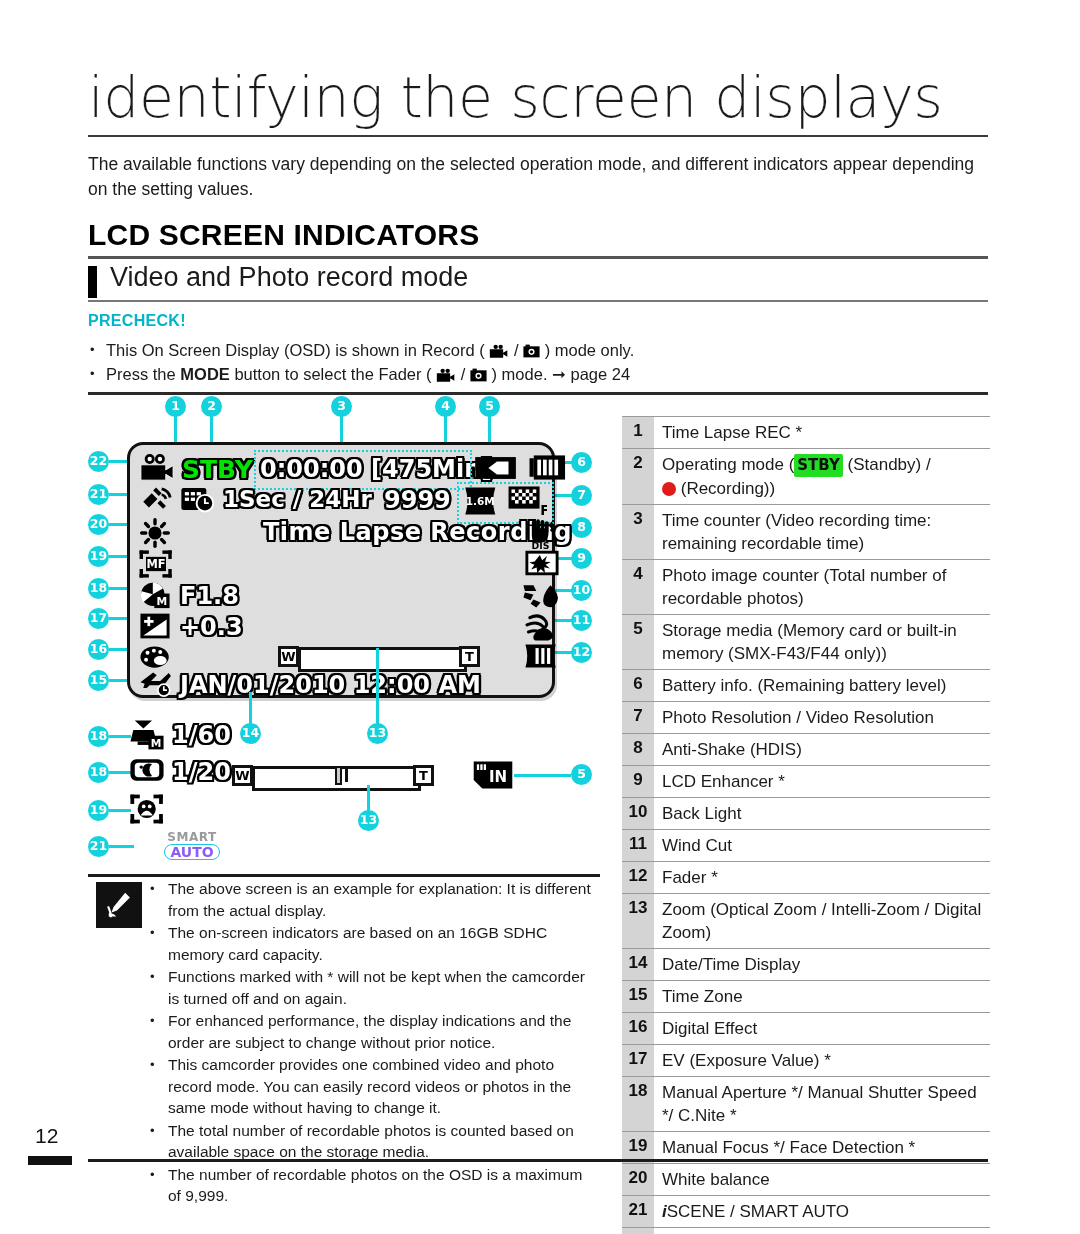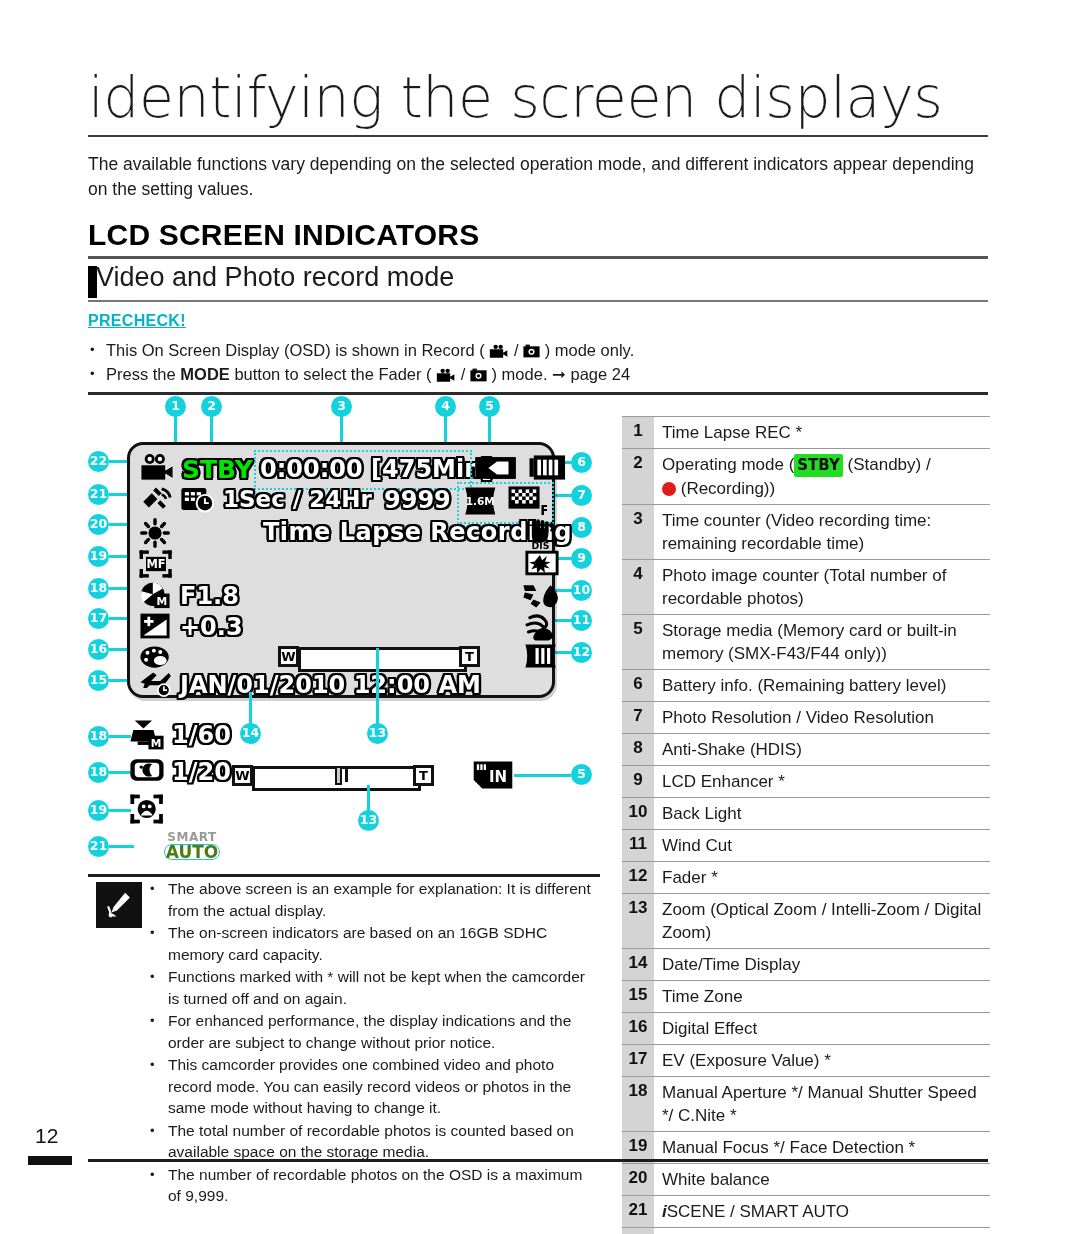--- a/index.html
+++ b/index.html
@@ -29,25 +29,25 @@
 
   .intro{position:absolute;left:88px;top:152px;width:895px;
     font-size:17.5px;line-height:25px;color:#1b1b1b;}
 
   .h2{position:absolute;left:88px;top:218px;width:900px;
     font-size:30px;font-weight:bold;letter-spacing:0.2px;color:#000;}
   .h2-rule{position:absolute;left:88px;top:256px;width:900px;height:3px;background:#555;}
 
   .h3wrap{position:absolute;left:88px;top:264px;width:900px;height:40px;}
   .h3bar{position:absolute;left:0;top:2px;width:9px;height:32px;background:#000;}
-  .h3{position:absolute;left:8px;top:-2px;font-size:27px;color:#1b1b1b;}
+  .h3{position:absolute;left:22px;top:-2px;font-size:27px;color:#1b1b1b;}
   .h3-rule{position:absolute;left:88px;top:300px;width:900px;height:2px;background:#777;}
 
   .precheck{position:absolute;left:88px;top:312px;font-size:16px;color:#00b5c9;
-    text-decoration:underline;font-weight:600;letter-spacing:0.3px;}
+    font-weight:600;letter-spacing:0.3px;}
 
   .pc-list{position:absolute;left:88px;top:338px;width:900px;}
   .pc-item{position:relative;font-size:16.5px;line-height:24px;color:#1b1b1b;padding-left:18px;white-space:nowrap;}
   .pc-item:before{content:"•";position:absolute;left:2px;top:0;font-size:13px;}
   .pc-rule{position:absolute;left:88px;top:392px;width:900px;height:3px;background:#2a2a2a;}
 
   
   .diagram{position:absolute;left:80px;top:396px;width:520px;height:470px;}
 
   .lcd{
@@ -467,21 +467,21 @@
         </g>
       <text x="18" y="15.5" font-size="10.5" font-weight="bold" fill="#fff" text-anchor="middle" font-family="DejaVu Sans, sans-serif">IN</text>
     </svg>
     <div class="lead-h" style="left:434px;top:378px;width:57px;"></div>
     <div class="cal" style="left:491px;top:368px;">5</div>
 
     <div class="cal" style="left:8px;top:440px;">21</div>
     <div class="lead-h" style="left:29px;top:449px;width:25px;"></div>
     <div style="position:absolute;left:52px;top:434px;width:56px;margin-left:32px;">
       <div style="font-size:12px;font-weight:bold;color:#9a9a9a;letter-spacing:0.5px;text-align:center;font-family:'DejaVu Sans',sans-serif;">SMART</div>
-      <div style="font-size:17px;font-weight:bold;color:#4d7c0f;border:1.6px solid #19c4ee;border-radius:8px;text-align:center;line-height:14px;font-family:'DejaVu Sans',sans-serif;">AUTO</div>
+      <div style="font-size:14px;font-weight:bold;color:#8b5cf6;border:1.6px solid #19c4ee;border-radius:8px;text-align:center;line-height:14px;font-family:'DejaVu Sans',sans-serif;">AUTO</div>
     </div>
   </div>
 
   <div class="noterule"></div>
   <div class="noteicon">
     <svg width="30" height="30" viewBox="0 0 22 22">
       <path d="M15.5 2 L19 5.5 L9.5 15 L5.5 16.5 L7 12.5 z" fill="#fff"></path>
       <path d="M3.5 17 q4 0 5.5 2.5 H3.5 z" fill="#fff"></path>
       <path d="M3 12 q2 4 2 8" stroke="#fff" stroke-width="1.6" fill="none"></path>
     </svg>

